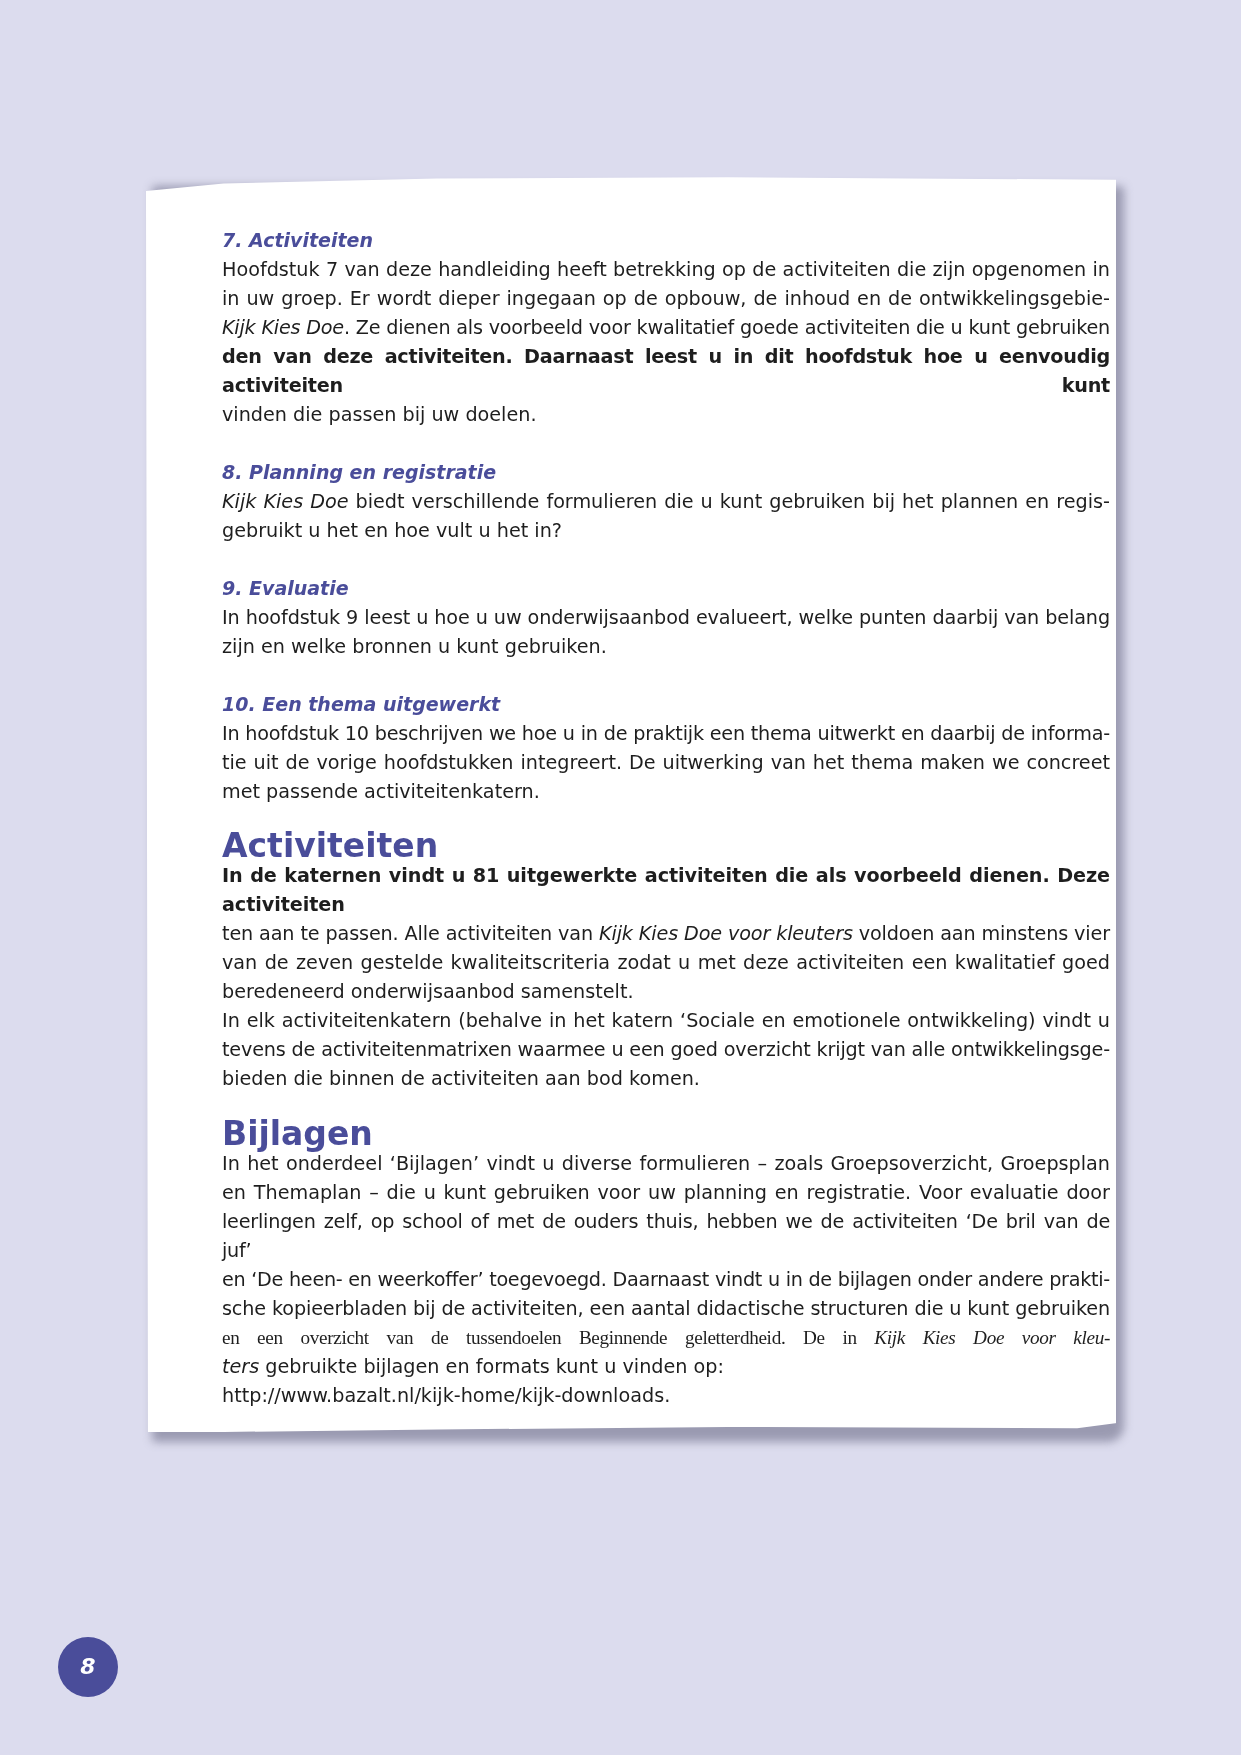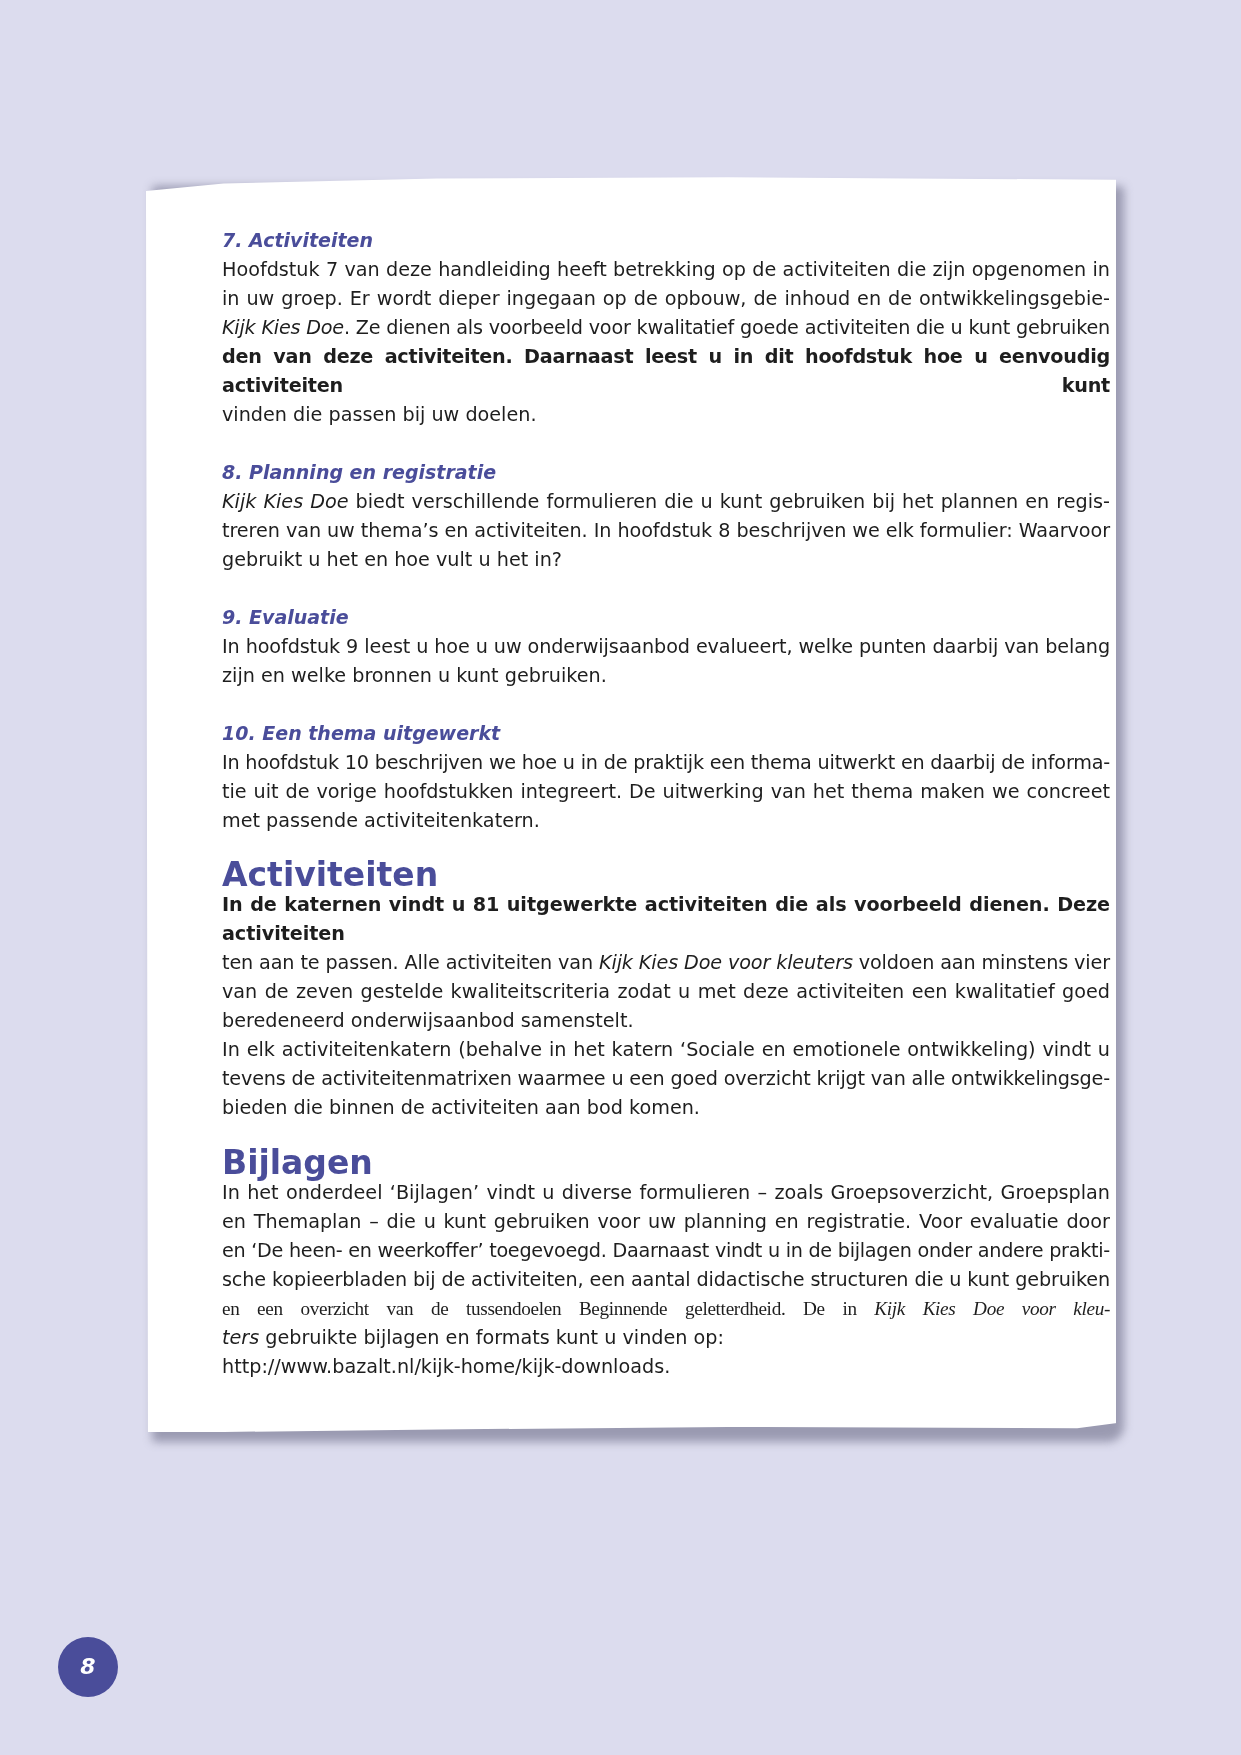--- a/index.html
+++ b/index.html
@@ -112,21 +112,20 @@
           <span class="line" style="white-space: normal; display: block;"><span>in uw groep. Er wordt dieper ingegaan op de opbouw, de inhoud en de ontwikkelingsgebie-</span></span>
           <span class="line" style="white-space: normal; display: block; letter-spacing: -0.211px;"><em>Kijk Kies Doe</em><span>. Ze dienen als voorbeeld voor kwalitatief goede activiteiten die u kunt gebruiken</span></span>
           <span class="line" style="white-space: normal; display: block; letter-spacing: -0.242px; font-weight: bold;"><span>den van deze activiteiten. Daarnaast leest u in dit hoofdstuk hoe u eenvoudig activiteiten kunt</span></span>
           <span class="line last" style="white-space: nowrap; display: block;"><span>vinden die passen bij uw doelen.</span></span>
         </div>
       </div>
       <div class="sub-section">
         <div class="sub-heading">8. Planning en registratie</div>
         <div class="para">
           <span class="line" style="white-space: normal; display: block;"><em>Kijk Kies Doe</em><span> biedt verschillende formulieren die u kunt gebruiken bij het plannen en regis-</span></span>
-          <span class="line" style="white-space: normal; display: block; letter-spacing: -0.065px;"><span>treren van uw thema’s en activiteiten. In hoofdstuk 8 beschrijven we elk formulier: Waarvoor</span></span>
           <span class="line last" style="white-space: nowrap; display: block;"><span>gebruikt u het en hoe vult u het in?</span></span>
         </div>
       </div>
       <div class="sub-section">
         <div class="sub-heading">9. Evaluatie</div>
         <div class="para">
           <span class="line" style="white-space: normal; display: block; letter-spacing: -0.1px;"><span>In hoofdstuk 9 leest u hoe u uw onderwijsaanbod evalueert, welke punten daarbij van belang</span></span>
           <span class="line last" style="white-space: nowrap; display: block;"><span>zijn en welke bronnen u kunt gebruiken.</span></span>
         </div>
       </div>
@@ -150,20 +149,21 @@
           <span class="line" style="white-space: normal; display: block;"><span>In elk activiteitenkatern (behalve in het katern ‘Sociale en emotionele ontwikkeling) vindt u</span></span>
           <span class="line" style="white-space: normal; display: block; letter-spacing: -0.174px;"><span>tevens de activiteitenmatrixen waarmee u een goed overzicht krijgt van alle ontwikkelingsge-</span></span>
           <span class="line last" style="white-space: nowrap; display: block;"><span>bieden die binnen de activiteiten aan bod komen.</span></span>
         </div>
       </div>
       <div class="major-section">
         <div class="major-heading">Bijlagen</div>
         <div class="para">
           <span class="line" style="white-space: normal; display: block;"><span>In het onderdeel ‘Bijlagen’ vindt u diverse formulieren – zoals Groepsoverzicht, Groepsplan</span></span>
           <span class="line" style="white-space: normal; display: block;"><span>en Themaplan – die u kunt gebruiken voor uw planning en registratie. Voor evaluatie door</span></span>
+          <span class="line" style="white-space: normal; display: block; letter-spacing: -0.216px;"><span>leerlingen zelf, op school of met de ouders thuis, hebben we de activiteiten ‘De bril van de juf’</span></span>
           <span class="line" style="white-space: normal; display: block; letter-spacing: -0.269px;"><span>en ‘De heen- en weerkoffer’ toegevoegd. Daarnaast vindt u in de bijlagen onder andere prakti-</span></span>
           <span class="line" style="white-space: normal; display: block; letter-spacing: -0.128px;"><span>sche kopieerbladen bij de activiteiten, een aantal didactische structuren die u kunt gebruiken</span></span>
           <span class="line" style="white-space: normal; display: block; letter-spacing: -0.323px; font-family: Liberation Serif, serif;"><span>en een overzicht van de tussendoelen Beginnende geletterdheid. De in </span><em>Kijk Kies Doe voor kleu-</em></span>
           <span class="line last" style="white-space: nowrap; display: block;"><em>ters</em><span> gebruikte bijlagen en formats kunt u vinden op:</span></span>
           <span class="line last" style="white-space: nowrap; display: block;"><span>http://www.bazalt.nl/kijk-home/kijk-downloads.</span></span>
         </div>
       </div>
     </div>
 </div>
 

